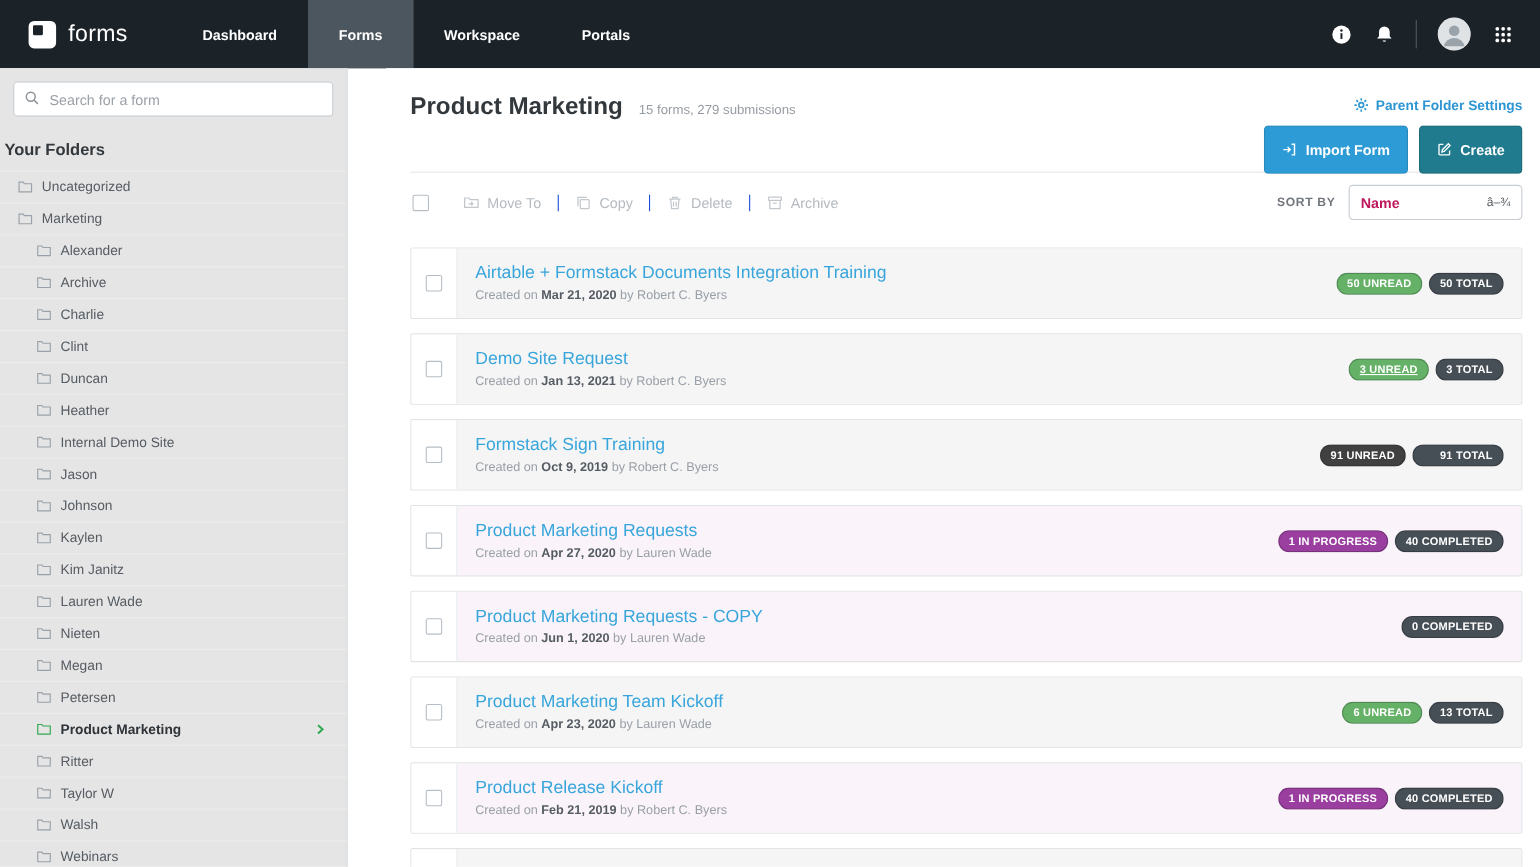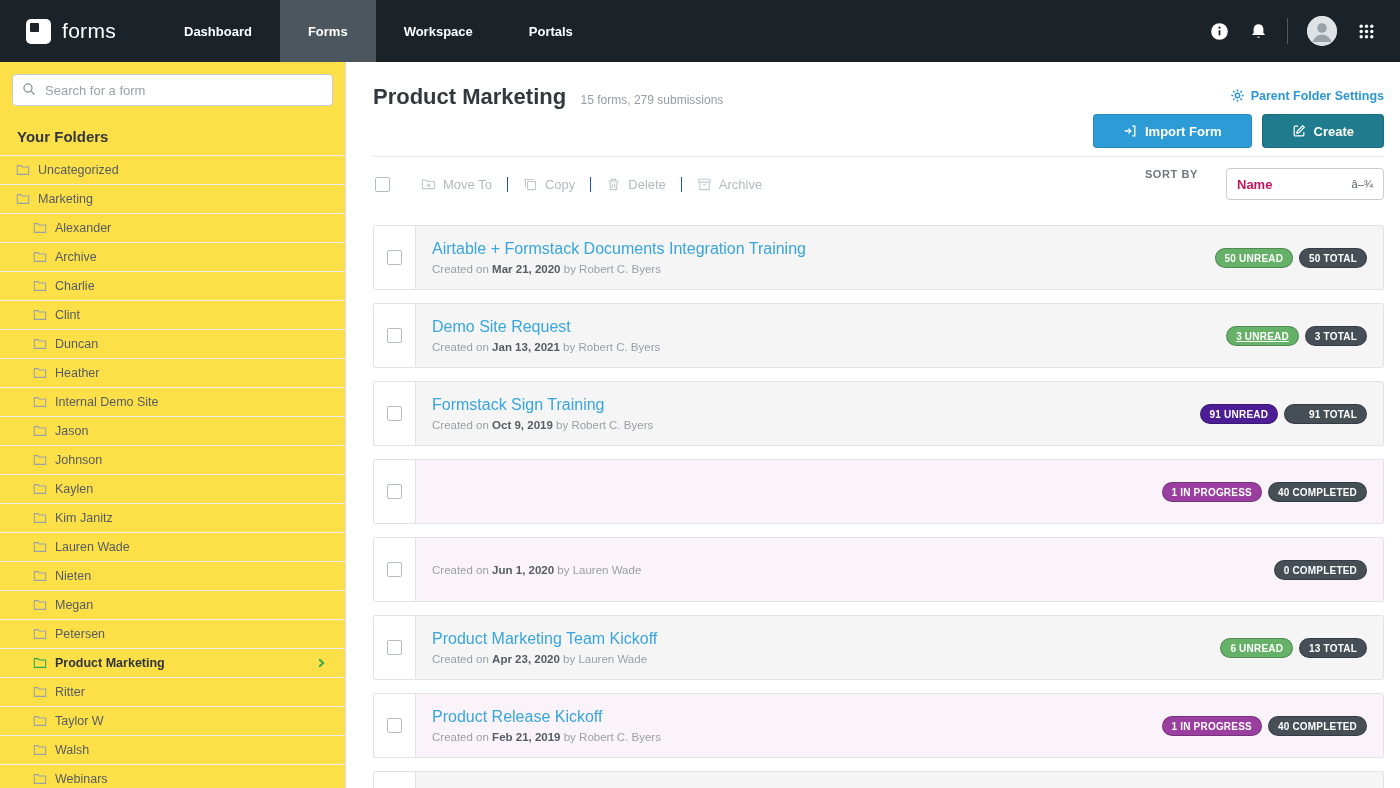--- a/index.html
+++ b/index.html
@@ -17,62 +17,62 @@
   .nav-items { display:flex; align-items:stretch; margin-left:14px; }
   .nav-item { display:flex; align-items:center; padding:0 28px; color:#fff;
     font-size:13px; font-weight:bold; cursor:pointer; }
   .nav-item.active { background:#4c565e; }
   .nav-right { margin-left:auto; display:flex; align-items:center; gap:19px; padding-right:24px; }
   .nav-ic { width:20px; height:20px; display:flex; align-items:center; justify-content:center; cursor:pointer; }
   .nav-divider { width:1px; height:26px; background:rgba(255,255,255,.25); }
   .avatar { width:30px; height:30px; border-radius:50%; background:#dfe3e6; overflow:hidden; cursor:pointer; }
 
   
-  .sidebar { position:absolute; top:62px; left:0; width:346px; bottom:0; background:#fde047;
+  .sidebar { position:absolute; top:62px; left:0; width:316px; bottom:0; background:#e5e5e5;
     border-right:1px solid #d8dde1; overflow:hidden; }
   .search-wrap { margin:12px 12px 6px; position:relative; }
   .search-wrap input { width:100%; height:32px; border:1px solid #c6ccd2; border-radius:4px;
     padding:0 10px 0 32px; font-size:13px; color:#555; font-family:"Liberation Sans",sans-serif; outline:none; }
   .search-wrap input::placeholder { color:#9aa1a8; }
   .search-ic { position:absolute; left:10px; top:8px; color:#8b9298; }
-  .folders-heading { padding:16px 17px 10px; font-size:15px; font-weight:bold; color:#33383d; }
+  .folders-heading { padding:16px 4px 10px; font-size:15px; font-weight:bold; color:#33383d; }
   .folder-list { border-top:1px solid #ededed; }
   .folder-row { height:29px; display:flex; align-items:center; gap:8px; padding:0 16px;
     border-bottom:1px solid #ededed; font-size:12.5px; color:#565c63; cursor:pointer; }
   .folder-row.indent-1 { padding-left:33px; }
   .folder-row.selected { font-weight:bold; color:#2f3439; }
   .f-icon { color:#9aa1a8; display:flex; }
   .folder-row.selected .f-icon { color:#2fa84f; }
   .chev { margin-left:auto; display:flex; margin-right:2px; }
 
   
   .main { position:absolute; top:62px; left:351px; right:0; bottom:0; background:#fff; overflow:hidden; }
   .page-head { position:relative; height:94px; padding:22px 16px 0 22px; }
   .page-title { display:inline; font-size:22px; font-weight:bold; color:#33383d; }
   .page-subtitle { font-size:12px; color:#969ca3; margin-left:10px; }
   .parent-settings { position:absolute; right:16px; top:26px; display:flex; align-items:center; gap:6px;
     color:#2e96d2; font-size:12.5px; font-weight:bold; text-decoration:none; cursor:pointer; }
   .head-buttons { position:absolute; right:16px; top:52px; display:flex; gap:10px; }
-  .btn { height:34px; padding:0 29px; border-radius:4px; border:1px solid rgba(0,0,0,.12);
+  .btn { height:44px; padding:0 15px; border-radius:4px; border:1px solid rgba(0,0,0,.12);
     display:flex; align-items:center; gap:8px; color:#fff; font-size:13px; font-weight:bold;
     font-family:"Liberation Sans",sans-serif; cursor:pointer; }
   .btn-import { background:#2d9bd6; }
   .btn-create { background:#1f7b8d; }
 
   .toolbar { margin:0 16px 0 22px; border-top:1px solid #e6e6e6; padding:11px 0;
     display:flex; align-items:center; }
   .checkbox { width:15px; height:15px; border:1px solid #b6bdc4; border-radius:2px; background:#fff;
     display:inline-block; cursor:pointer; }
   .tb-check { margin-right:16px; margin-left:2px; }
   .tb-actions { display:flex; align-items:center; }
   .tb-action { display:flex; align-items:center; gap:7px; padding:0 15px; color:#b4bac0;
     font-size:13px; cursor:pointer; }
   .tb-action + .tb-action { border-left:1px solid #1d4ed8; }
   .tb-ic { display:flex; color:#c3c8cd; }
-  .tb-right { margin-left:auto; display:flex; align-items:flex-start; gap:28px; }
+  .tb-right { margin-left:auto; display:flex; align-items:center; gap:12px; }
   .sort-label { font-size:11px; font-weight:bold; color:#70767c; letter-spacing:.6px; }
   .sort-select { width:158px; height:32px; border:1px solid #c6ccd2; border-radius:4px; background:#fff;
     display:flex; align-items:center; justify-content:space-between; padding:0 10px; cursor:pointer; }
   .sort-value { font-size:13px; font-weight:bold; color:#be185d; }
   .sort-caret { font-size:11px; color:#565c63; }
 
   .rows { margin:14px 16px 0 22px; display:flex; flex-direction:column; gap:13px; }
   .form-row { display:flex; align-items:stretch; height:65px; border:1px solid #e1e3e5;
     border-radius:2px; background:#fff; overflow:hidden; flex:none; }
   .row-check { width:42px; flex:none; display:flex; align-items:center; justify-content:center;
@@ -487,42 +487,52 @@
       <div class="row-info">
         <a class="row-title">Formstack Sign Training</a>
         <div class="row-meta">
           <span class="meta-created">Created on</span>
           <b class="meta-date">Oct 9, 2019</b>
           <span class="meta-by">by</span>
           <span class="meta-author">Robert C. Byers</span>
         </div>
       </div>
       <div class="row-badges">
-            <span class="pill" style="background: #4c1d95;">91 UNREAD</span>
+            <span class="pill" style="background: #404040;">91 UNREAD</span>
             <span class="pill" style="background: rgb(70, 78, 86); padding-left: 24px;">91 TOTAL</span>
           </div>
     </div>
   </div>
       <div class="form-row tint-purple">
     <div class="row-check">
       <span class="checkbox"></span>
     </div>
     <div class="row-main">
+      <div class="row-info">
+        <a class="row-title">Product Marketing Requests</a>
+        <div class="row-meta">
+          <span class="meta-created">Created on</span>
+          <b class="meta-date">Apr 27, 2020</b>
+          <span class="meta-by">by</span>
+          <span class="meta-author">Lauren Wade</span>
+        </div>
+      </div>
       <div class="row-badges">
             <span class="pill" style="background: rgb(154, 63, 159);">1 IN PROGRESS</span>
             <span class="pill" style="background: rgb(70, 78, 86);">40 COMPLETED</span>
           </div>
     </div>
   </div>
       <div class="form-row tint-purple">
     <div class="row-check">
       <span class="checkbox"></span>
     </div>
     <div class="row-main">
       <div class="row-info">
+        <a class="row-title">Product Marketing Requests - COPY</a>
         <div class="row-meta">
           <span class="meta-created">Created on</span>
           <b class="meta-date">Jun 1, 2020</b>
           <span class="meta-by">by</span>
           <span class="meta-author">Lauren Wade</span>
         </div>
       </div>
       <div class="row-badges">
             <span class="pill" style="background: rgb(70, 78, 86);">0 COMPLETED</span>
           </div>

